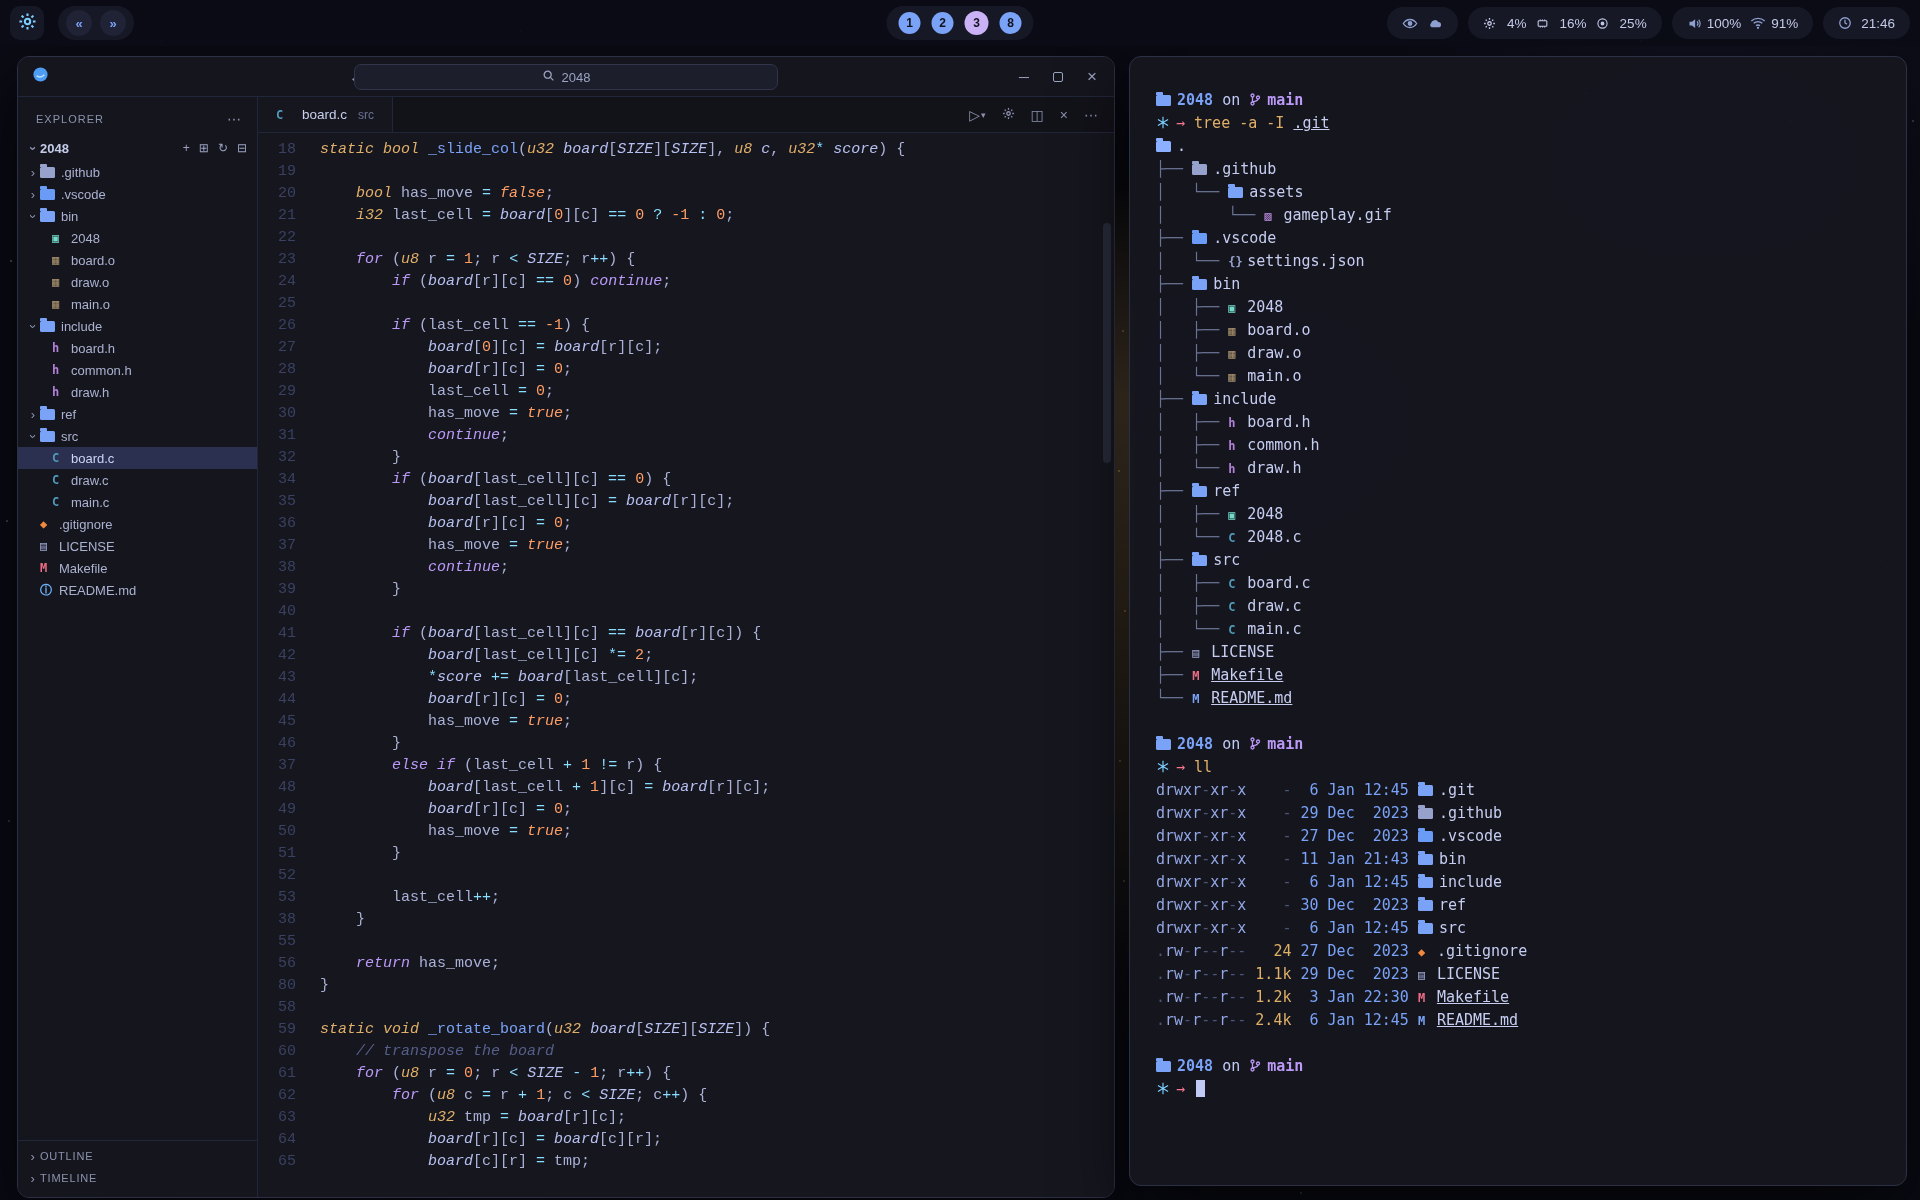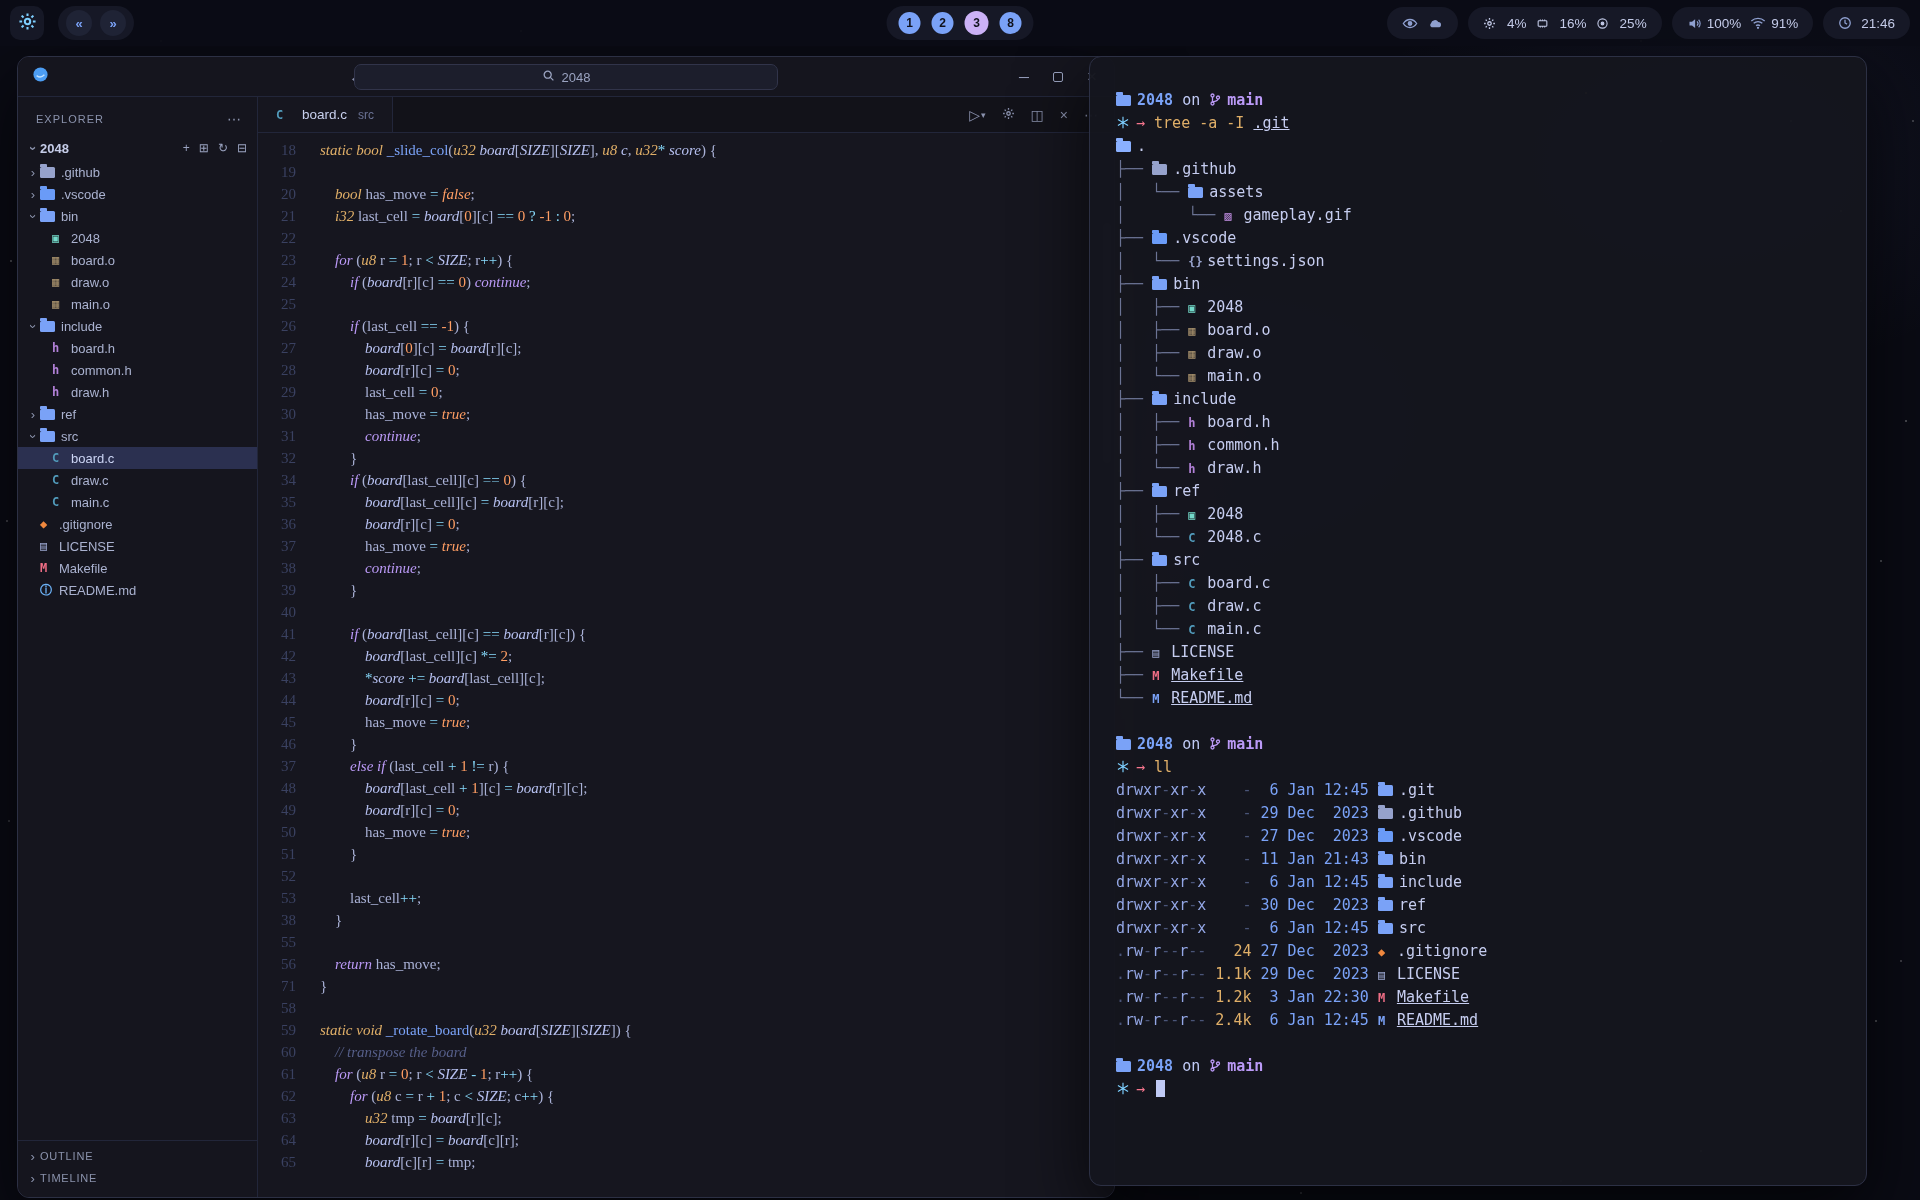--- a/index.html
+++ b/index.html
@@ -53,21 +53,21 @@
   .pill{display:flex;align-items:center;gap:9px;background:#161826;border-radius:17px;height:32px;
     padding:0 15px;color:#c3cae8;font-size:13.5px}
   .pill .ico{display:flex;align-items:center;color:#8fa0d0}
   .stat{display:flex;align-items:center;gap:5px}
 
   
   .window{position:absolute;border-radius:12px;border:1px solid #2c3044;
     box-shadow:0 26px 70px rgba(0,0,0,.66);overflow:hidden}
   .window.editor{left:17px;top:56px;width:1098px;height:1142px;background:var(--editor-bg);
     display:flex;flex-direction:column}
-  .window.terminal{left:1089px;top:56px;width:778px;height:1130px;background:rgba(21,22,30,.97)}
+  .window.terminal{left:1129px;top:56px;width:778px;height:1130px;background:rgba(21,22,30,.97)}
 
   
   .titlebar{height:40px;flex:none;display:flex;align-items:center;padding:0 14px;position:relative;
     background:#15151e;border-bottom:1px solid #22263a}
   .nav-arrows{display:flex;gap:16px;margin-left:300px;color:#8a91ad;font-size:16px}
   .nav-arrows button{background:none;border:none;color:inherit;font-size:16px;cursor:pointer}
   .searchbox{position:absolute;left:50%;top:7px;transform:translateX(-50%);width:424px;height:26px;
     background:#1c1e2c;border:1px solid #31344a;border-radius:7px;display:flex;align-items:center;
     justify-content:center;gap:7px;color:#9aa3c0;font-size:13px;cursor:pointer}
   .win-controls{margin-left:auto;display:flex;gap:18px;align-items:center;color:#9aa3c0}
@@ -108,21 +108,21 @@
   
   .editor-main{flex:1;display:flex;flex-direction:column;min-width:0;background:var(--editor-bg)}
   .tabbar{height:36px;flex:none;display:flex;align-items:stretch;background:#121219;border-bottom:1px solid #22263a}
   .tab{display:flex;align-items:center;gap:7px;padding:0 18px;background:var(--editor-bg);
     color:#c8d0ee;font-size:13.5px;border-right:1px solid #22263a;cursor:pointer}
   .tab .tab-dir{color:#6a7294;font-size:12px;margin-left:4px}
   .tab-actions{margin-left:auto;display:flex;align-items:center;gap:16px;padding-right:16px;color:#8a91ad}
   .tab-actions button{background:none;border:none;color:inherit;font-size:14px;cursor:pointer;display:flex;align-items:center}
   .run-chev{font-size:9px;margin-left:1px}
   .code{flex:1;position:relative;overflow:hidden;padding-top:6px;
-    font-family:Liberation Serif, serif;font-size:15px;line-height:22px}
+    font-family:Liberation Mono, monospace;font-size:15px;line-height:22px}
   .code-line{display:flex;height:22px}
   .ln{width:62px;padding-right:24px;text-align:right;color:#3a4161;flex:none;user-select:none}
   .code-text{white-space:pre}
   .tok-t{color:var(--accent-yellow);font-style:italic}
   .tok-k{color:var(--accent-purple);font-style:italic}
   .tok-f{color:var(--accent-blue)}
   .tok-v{color:#b6c0f0;font-style:italic}
   .tok-n{color:var(--accent-orange)}
   .tok-b{color:var(--accent-orange);font-style:italic}
   .tok-o{color:#89ddff}
@@ -591,21 +591,21 @@
               </div>
               <div class="code-line">
                 <span class="ln">55</span>
                 <span class="code-text"></span>
               </div>
               <div class="code-line">
                 <span class="ln">56</span>
                 <span class="code-text"><span class="tok-d">    </span><span class="tok-k">return</span><span class="tok-d"> has_move;</span></span>
               </div>
               <div class="code-line">
-                <span class="ln">71</span>
+                <span class="ln">80</span>
                 <span class="code-text"><span class="tok-d">}</span></span>
               </div>
               <div class="code-line">
                 <span class="ln">58</span>
                 <span class="code-text"></span>
               </div>
               <div class="code-line">
                 <span class="ln">59</span>
                 <span class="code-text"><span class="tok-t">static</span><span class="tok-d"> </span><span class="tok-t">void</span><span class="tok-d"> </span><span class="tok-f">_rotate_board</span><span class="tok-d">(</span><span class="tok-t">u32</span><span class="tok-d"> </span><span class="tok-v">board</span><span class="tok-d">[</span><span class="tok-v">SIZE</span><span class="tok-d">][</span><span class="tok-v">SIZE</span><span class="tok-d">]) {</span></span>
               </div>

